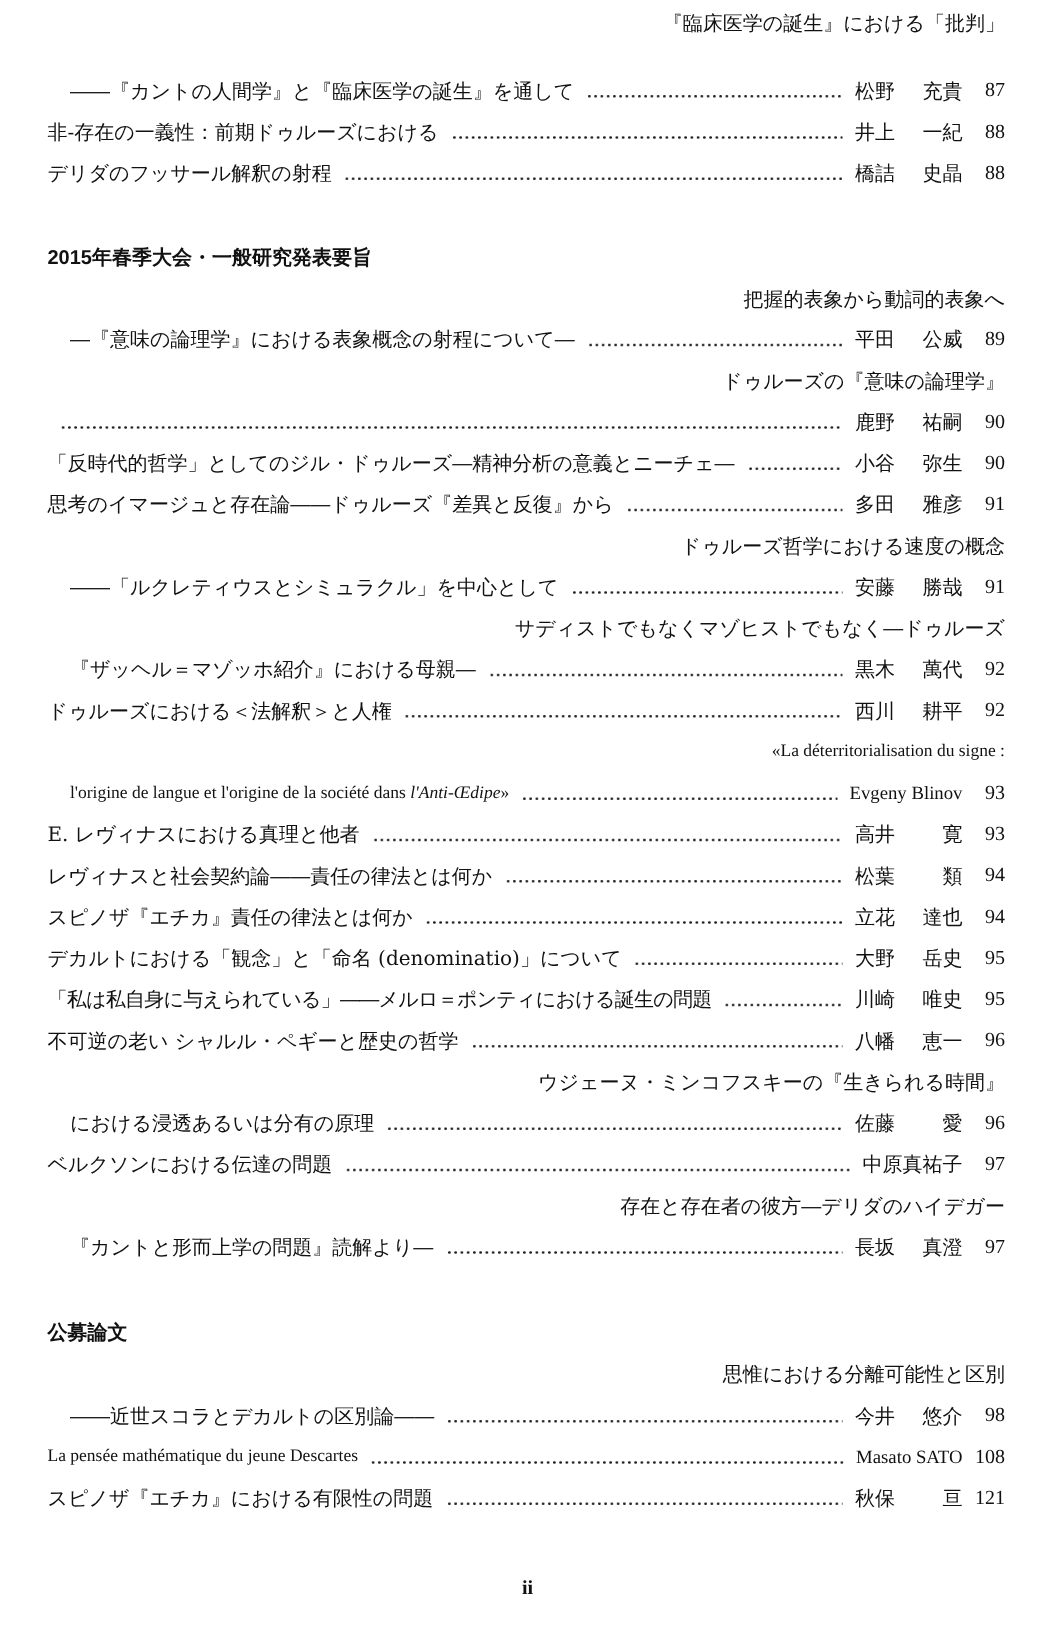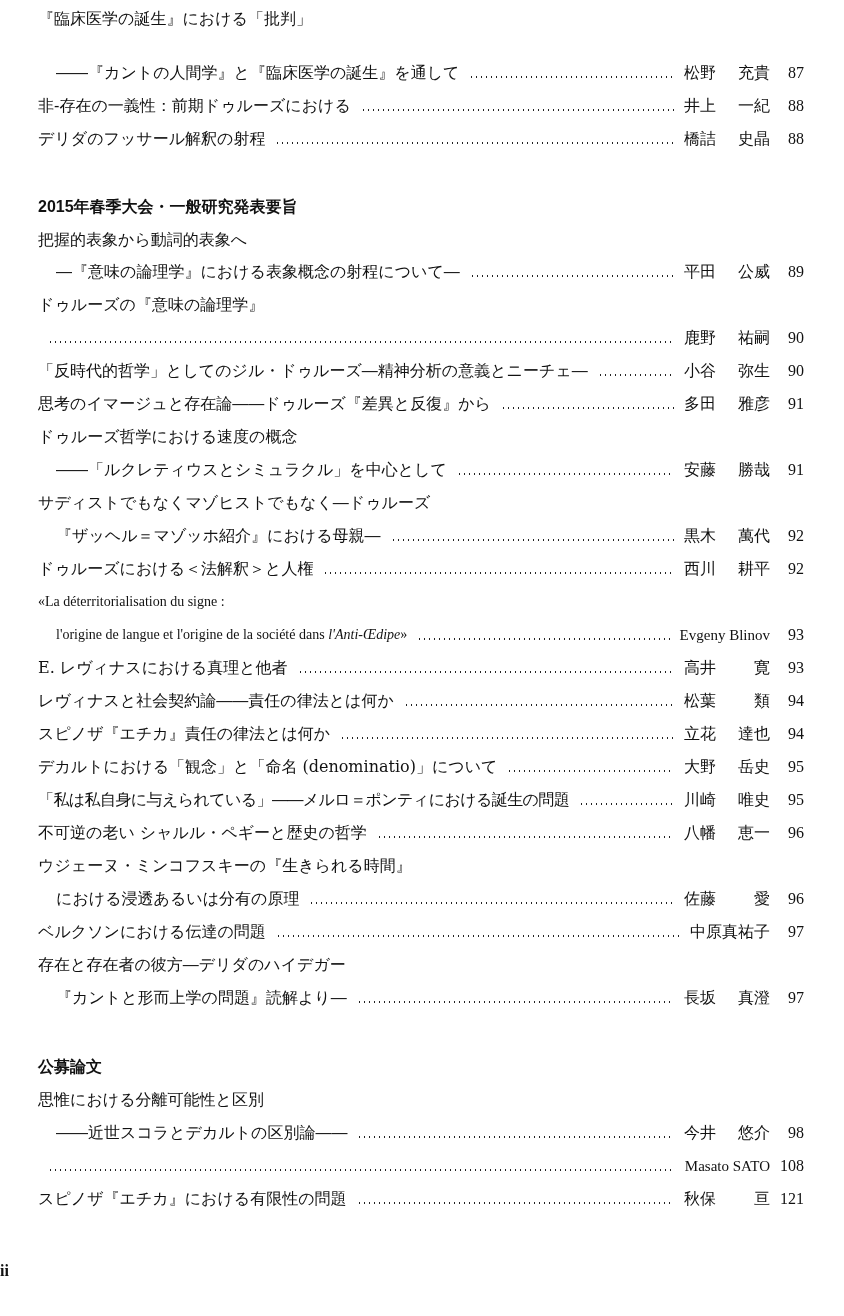--- a/index.html
+++ b/index.html
@@ -1,34 +1,34 @@
 <!DOCTYPE html>
 <html><head>
 <meta charset="utf-8">
 <style>
   html, body { margin: 0; padding: 0; background: #ffffff; }
   body { width: 844px; height: 1316px; position: relative; overflow: hidden;
          font-family: "DejaVu Serif", "Liberation Serif", serif; color: #111; }
   .page { position: absolute; left: 0; top: 0; width: 844px; height: 1316px; }
   .line { position: absolute; left: 38px; width: 766px; height: 26px;
           display: flex; align-items: center; font-size: 16px; line-height: 26px;
-          white-space: nowrap; }
+          white-space: nowrap; justify-content: flex-end; }
   .line.indent .title { padding-left: 18px; }
   .title { flex: 0 0 auto; }
   .leader { flex: 1 1 auto; height: 2px; margin: 8px 10px 0 10px;
             background-image: radial-gradient(circle, #222 0.9px, transparent 1.1px);
             background-size: 5px 2px; background-repeat: repeat-x; }
   .author { flex: 0 0 auto; width: 86px; display: flex; justify-content: space-between; }
   .author.latin { width: auto; justify-content: flex-end; }
   .page-num { flex: 0 0 34px; text-align: right; font-family: Liberation Serif, serif; }
   .section { position: absolute; left: 38px; font-size: 16px; font-weight: bold;
              font-family: Liberation Sans, sans-serif; line-height: 26px; }
   .latin-text { font-family: "Liberation Serif", serif; font-size: 15px; }
   .small-latin { font-family: "Liberation Serif", serif; font-size: 14px; }
-  .folio { position: absolute; left: 0; width: 844px; top: 1262px; text-align: left;
+  .folio { position: absolute; left: 0; width: 844px; top: 1262px; text-align: center;
            font-family: "Liberation Serif", serif; font-size: 16px; font-weight: bold; }
   i { font-style: italic; }
 </style>
 </head>
 <body>
 
 <div class="page">
 
   <div class="line" style="top:6px">
     <span class="title">『臨床医学の誕生』における「批判」</span>
@@ -239,20 +239,21 @@
   <div class="line indent" style="top:1120px">
     <span class="title">――近世スコラとデカルトの区別論――</span>
     <span class="leader"></span>
     <span class="author">
         <span>今井</span>
         <span>悠介</span>
       </span>
     <span class="page-num">98</span>
   </div>
   <div class="line" style="top:1153px">
+    <span class="title small-latin">La pensée mathématique du jeune Descartes</span>
     <span class="leader"></span>
     <span class="author latin latin-text">Masato SATO</span>
     <span class="page-num">108</span>
   </div>
   <div class="line" style="top:1186px">
     <span class="title">スピノザ『エチカ』における有限性の問題</span>
     <span class="leader"></span>
     <span class="author">
         <span>秋保</span>
         <span>亘</span>

